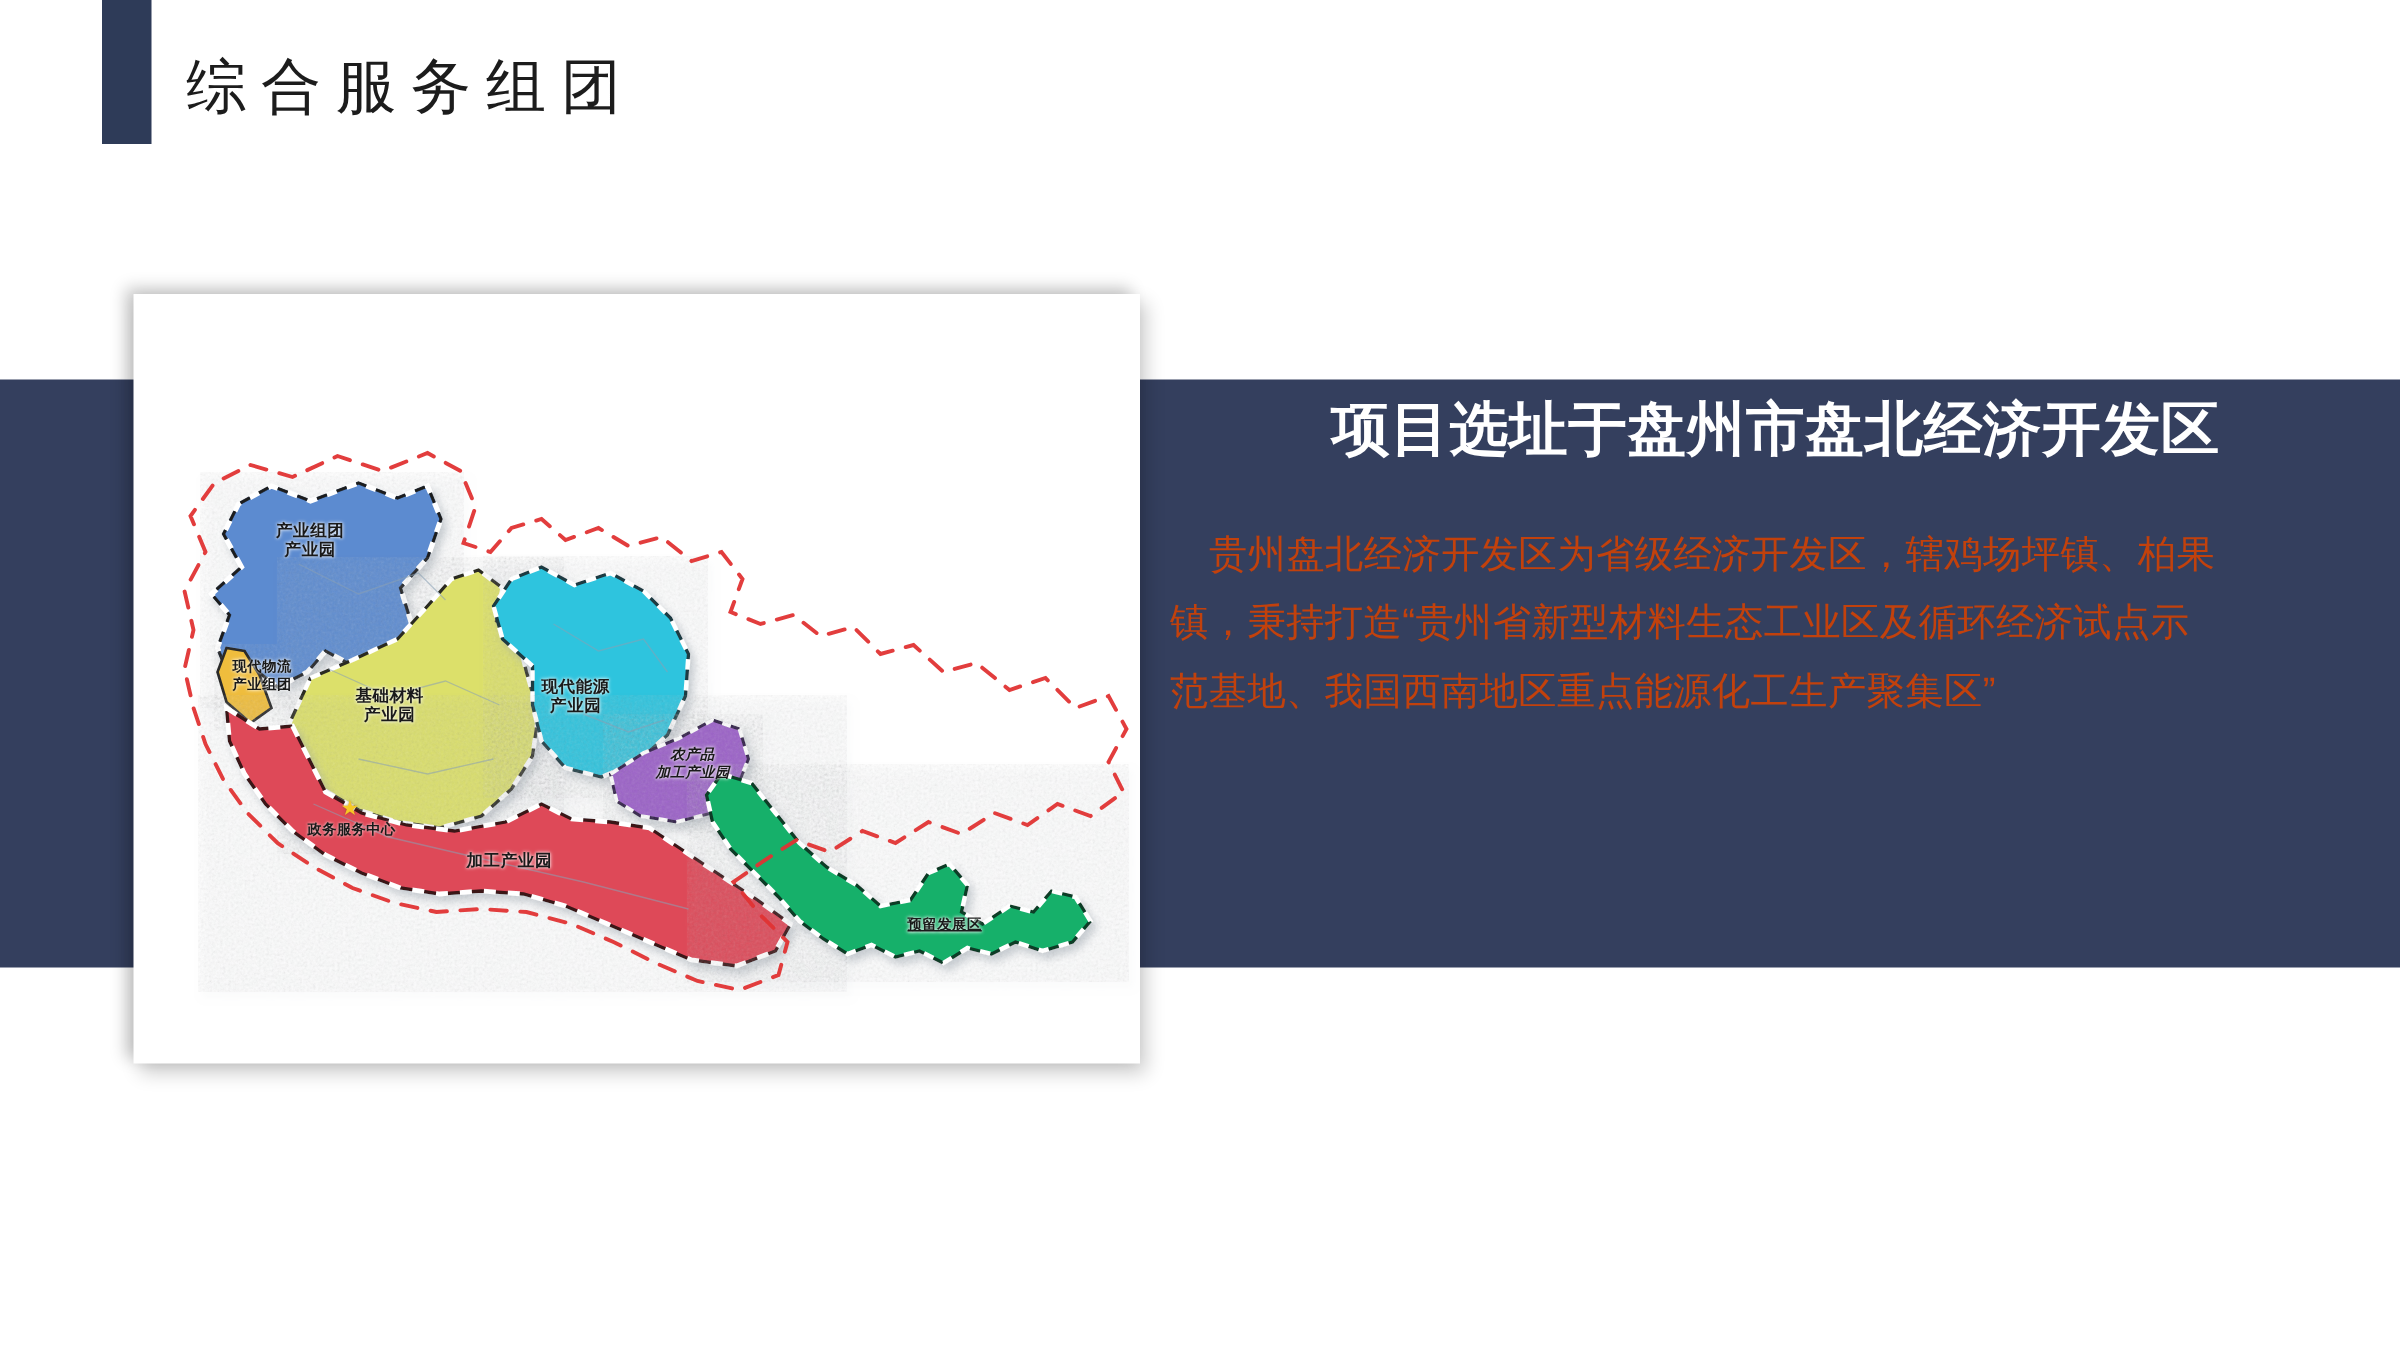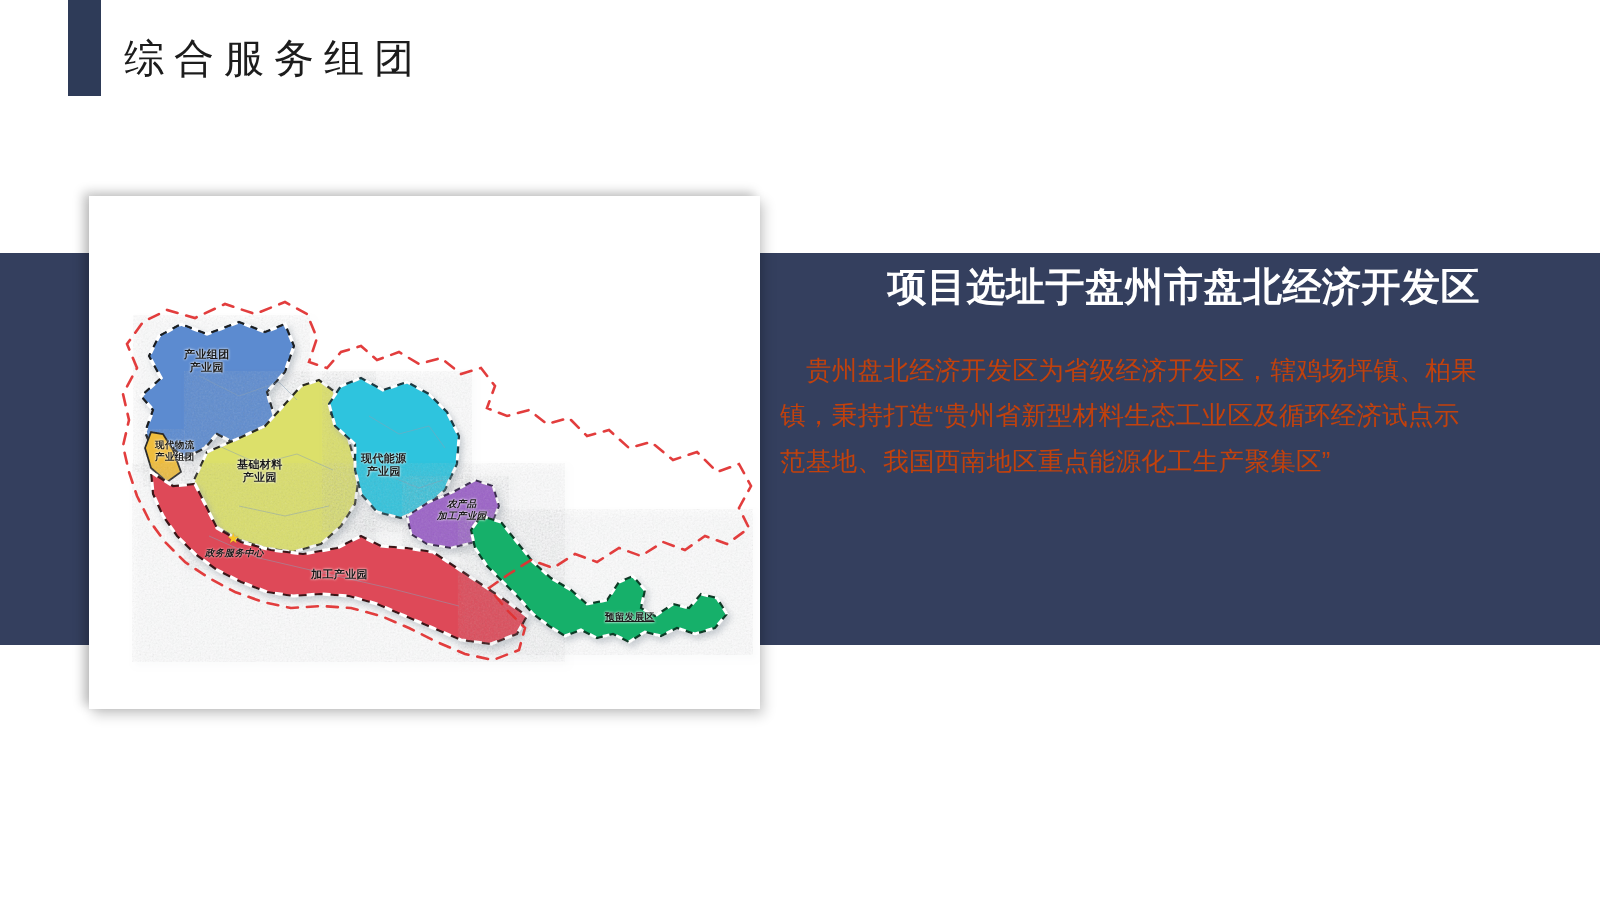--- a/index.html
+++ b/index.html
@@ -119,21 +119,20 @@
     text-shadow: 0 0 2px rgba(120,80,0,.55);
   }
   .poi-label {
     position: absolute;
     font-size: 9.5px;
     font-weight: 700;
     color: #1a1a1a;
     letter-spacing: 0.3px;
     white-space: nowrap;
     text-shadow: 0 0 2px rgba(255,255,255,.9);
-    font-style: italic;
   }
 </style>
 </head>
 <body>
 
 <div class="title-accent-bar"></div>
 <div class="slide-title">综合服务组团</div>
 
 <div class="navy-band"></div>
 

